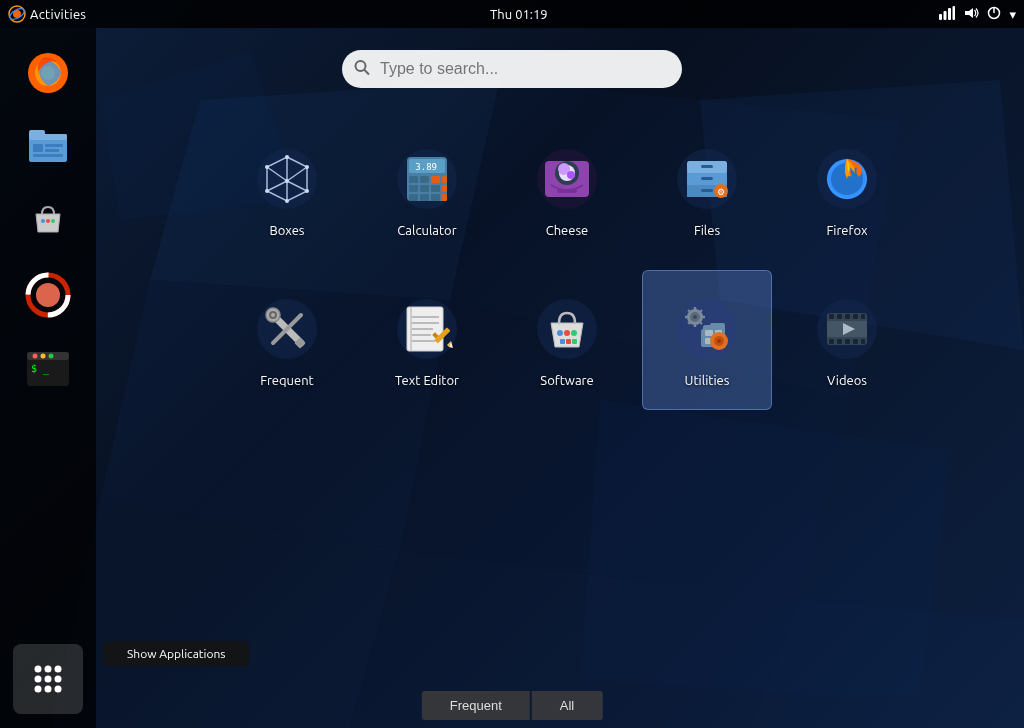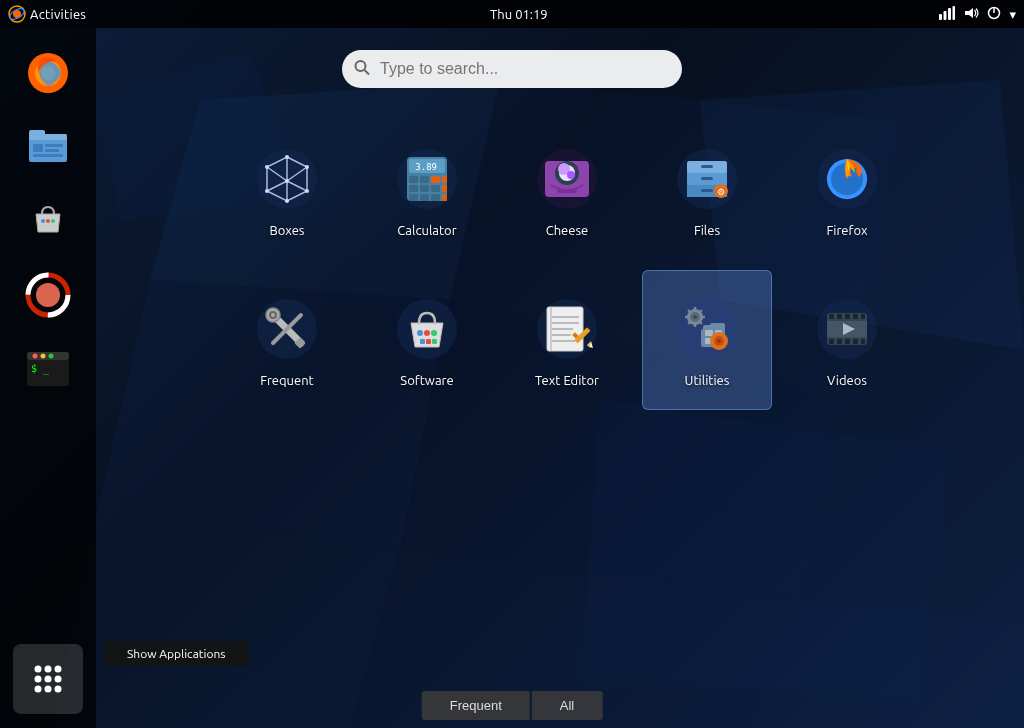--- a/index.html
+++ b/index.html
@@ -478,57 +478,57 @@
       </svg>
     </div>
     <span class="app-label">Frequent</span>
   </div>
 
   <div class="app-item">
     <div class="app-icon-box">
       <svg width="68" height="68" viewBox="0 0 68 68" xmlns="http://www.w3.org/2000/svg">
         <circle cx="34" cy="34" r="30" fill="rgba(20,40,80,0.5)"></circle>
 
-        <path d="M18,28 L22,52 L46,52 L50,28 Z" fill="#ddd" stroke="#bbb" stroke-width="1"></path>
-        <path d="M26,28 Q26,18 34,18 Q42,18 42,28" fill="none" stroke="#bbb" stroke-width="2.5" stroke-linecap="round"></path>
-
-        <circle cx="27" cy="38" r="3" fill="#4a90d9"></circle>
-        <circle cx="34" cy="38" r="3" fill="#e74c3c"></circle>
-        <circle cx="41" cy="38" r="3" fill="#2ecc71"></circle>
-
-        <rect x="27" y="44" width="5" height="5" rx="1" fill="#4a90d9"></rect>
-        <rect x="33" y="44" width="5" height="5" rx="1" fill="#e74c3c"></rect>
-        <rect x="39" y="44" width="5" height="5" rx="1" fill="#2ecc71"></rect>
-      </svg>
-    </div>
-    <span class="app-label">Software</span>
-  </div>
-
-  <div class="app-item">
-    <div class="app-icon-box">
-      <svg width="68" height="68" viewBox="0 0 68 68" xmlns="http://www.w3.org/2000/svg">
-        <circle cx="34" cy="34" r="30" fill="rgba(20,40,80,0.5)"></circle>
-
         <rect x="14" y="12" width="36" height="44" rx="2" fill="#eee" stroke="#ccc" stroke-width="1"></rect>
 
         <line x1="18" y1="22" x2="46" y2="22" stroke="#aaa" stroke-width="1.5"></line>
         <line x1="18" y1="28" x2="46" y2="28" stroke="#aaa" stroke-width="1.5"></line>
         <line x1="18" y1="34" x2="40" y2="34" stroke="#aaa" stroke-width="1.5"></line>
         <line x1="18" y1="40" x2="38" y2="40" stroke="#aaa" stroke-width="1.5"></line>
         <line x1="18" y1="46" x2="42" y2="46" stroke="#aaa" stroke-width="1.5"></line>
 
         <line x1="18" y1="12" x2="18" y2="56" stroke="#ccc" stroke-width="2"></line>
 
         <rect x="40" y="38" width="18" height="5" rx="1" fill="#e8a020" transform="rotate(-45 49 40)"></rect>
         <polygon points="54,50 58,46 56,52" fill="#f0c040"></polygon>
         <polygon points="56,52 58,46 60,53" fill="#ffeecc"></polygon>
         <rect x="40" y="38" width="4" height="5" rx="0" fill="#cc8010" transform="rotate(-45 42 40)"></rect>
       </svg>
     </div>
     <span class="app-label">Text Editor</span>
+  </div>
+
+  <div class="app-item">
+    <div class="app-icon-box">
+      <svg width="68" height="68" viewBox="0 0 68 68" xmlns="http://www.w3.org/2000/svg">
+        <circle cx="34" cy="34" r="30" fill="rgba(20,40,80,0.5)"></circle>
+
+        <path d="M18,28 L22,52 L46,52 L50,28 Z" fill="#ddd" stroke="#bbb" stroke-width="1"></path>
+        <path d="M26,28 Q26,18 34,18 Q42,18 42,28" fill="none" stroke="#bbb" stroke-width="2.5" stroke-linecap="round"></path>
+
+        <circle cx="27" cy="38" r="3" fill="#4a90d9"></circle>
+        <circle cx="34" cy="38" r="3" fill="#e74c3c"></circle>
+        <circle cx="41" cy="38" r="3" fill="#2ecc71"></circle>
+
+        <rect x="27" y="44" width="5" height="5" rx="1" fill="#4a90d9"></rect>
+        <rect x="33" y="44" width="5" height="5" rx="1" fill="#e74c3c"></rect>
+        <rect x="39" y="44" width="5" height="5" rx="1" fill="#2ecc71"></rect>
+      </svg>
+    </div>
+    <span class="app-label">Software</span>
   </div>
 
   <div class="app-item selected">
     <div class="app-icon-box">
       <svg width="68" height="68" viewBox="0 0 68 68" xmlns="http://www.w3.org/2000/svg">
         <circle cx="34" cy="34" r="30" fill="rgba(40,60,120,0.6)"></circle>
 
         <circle cx="22" cy="22" r="8" fill="#7a8a9a"></circle>
         <circle cx="22" cy="22" r="5" fill="#5a6a7a"></circle>
         <circle cx="22" cy="22" r="2" fill="#3a4a5a"></circle>

